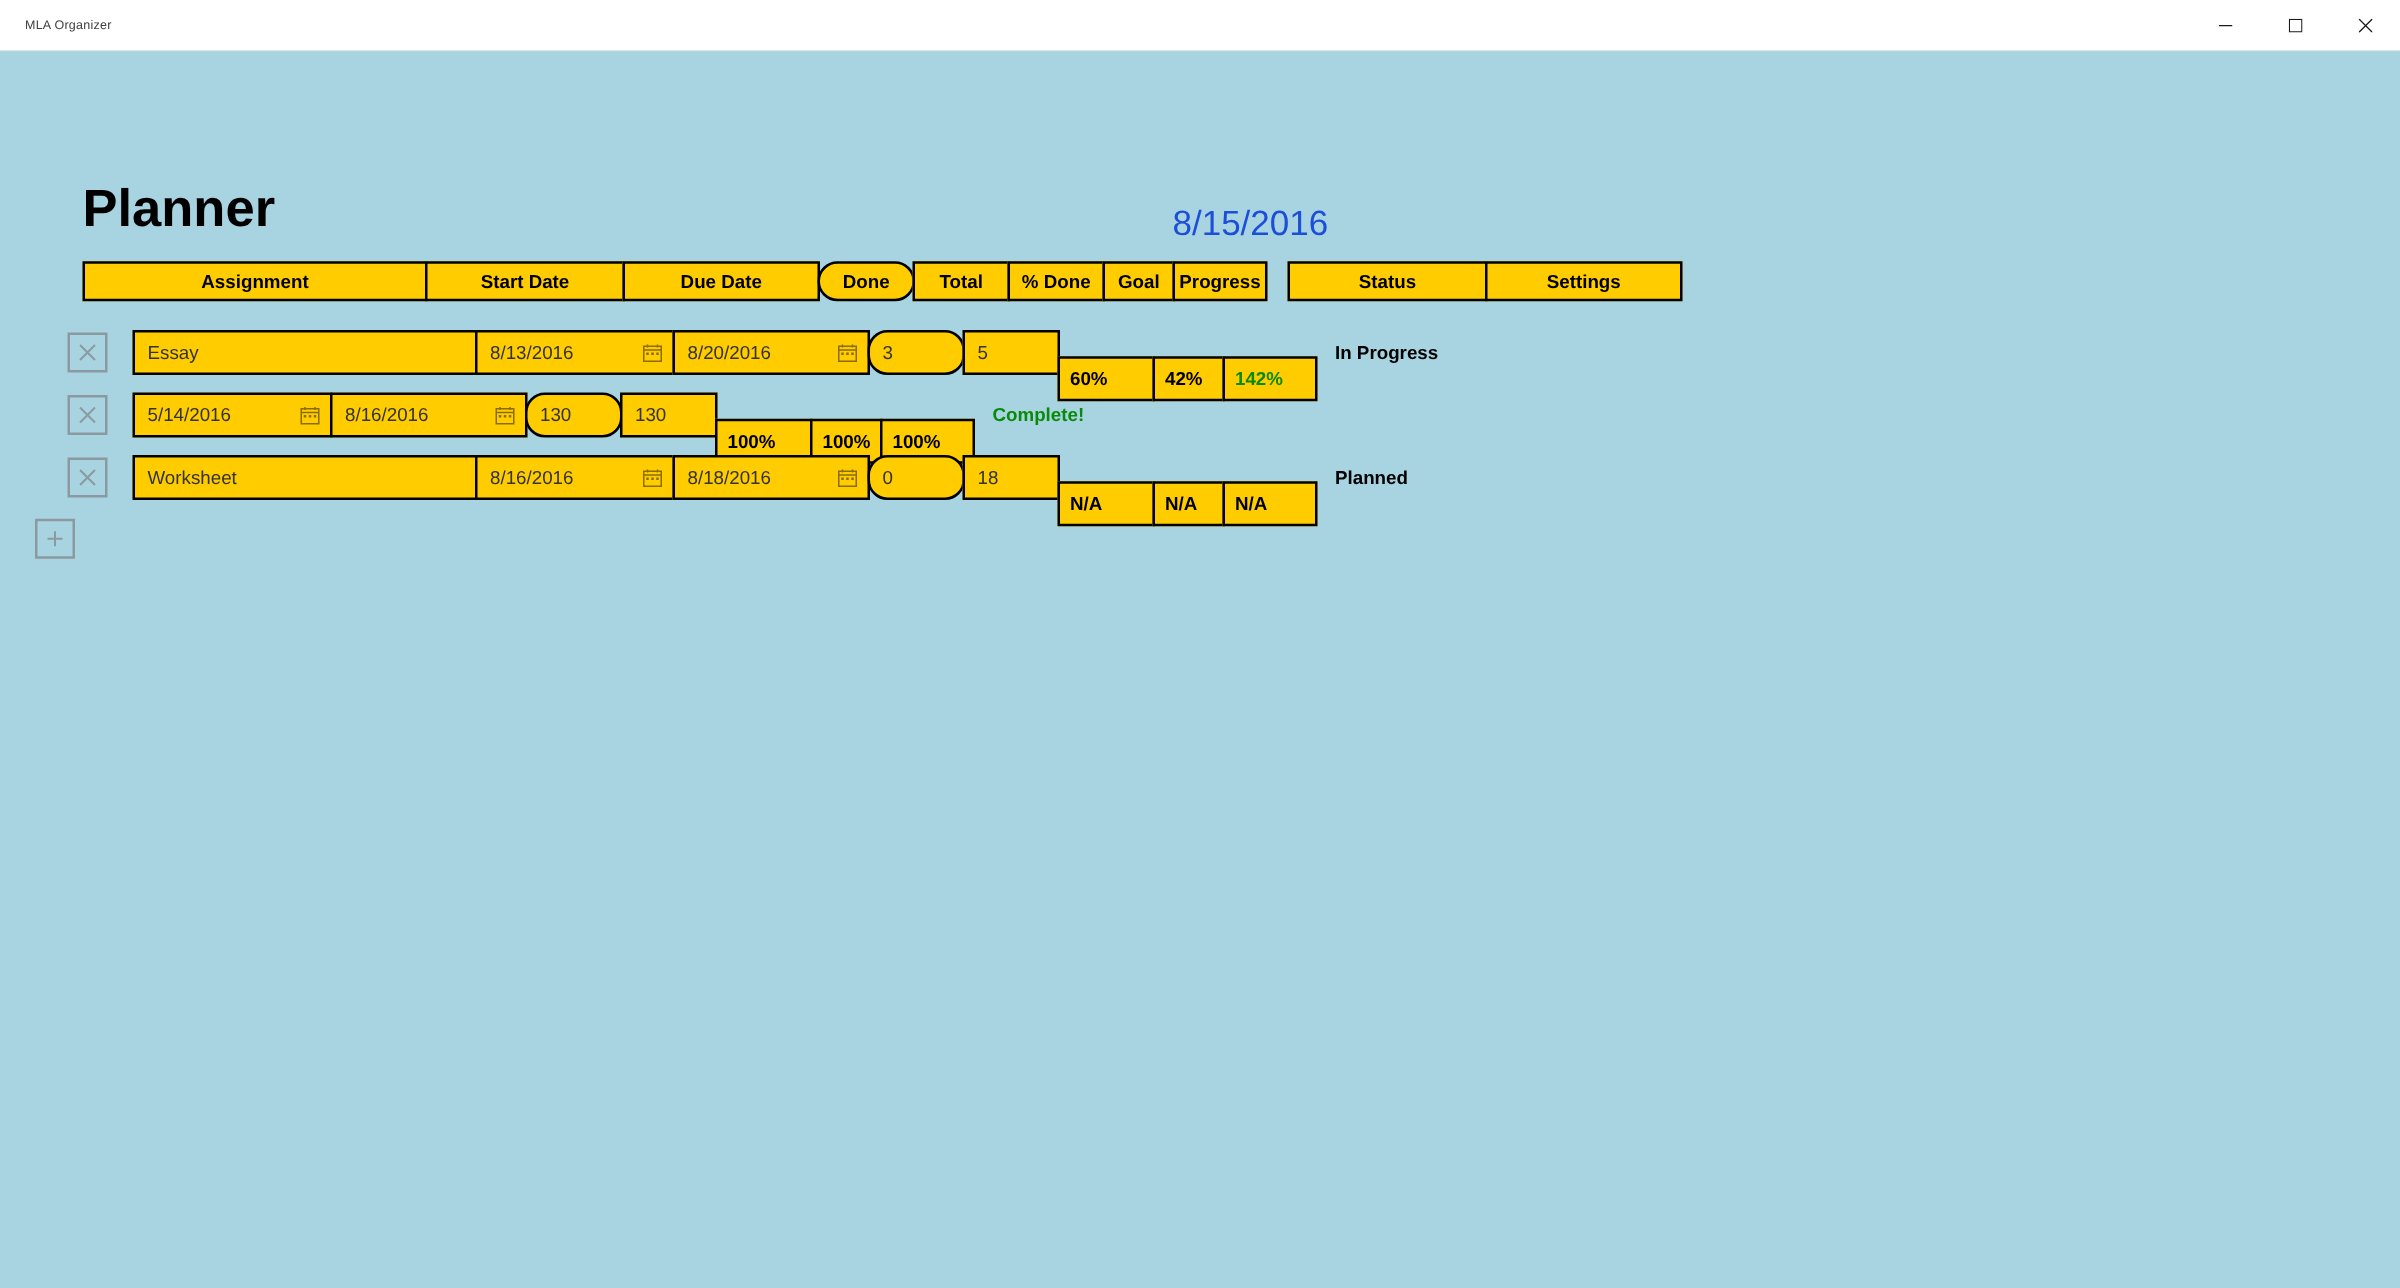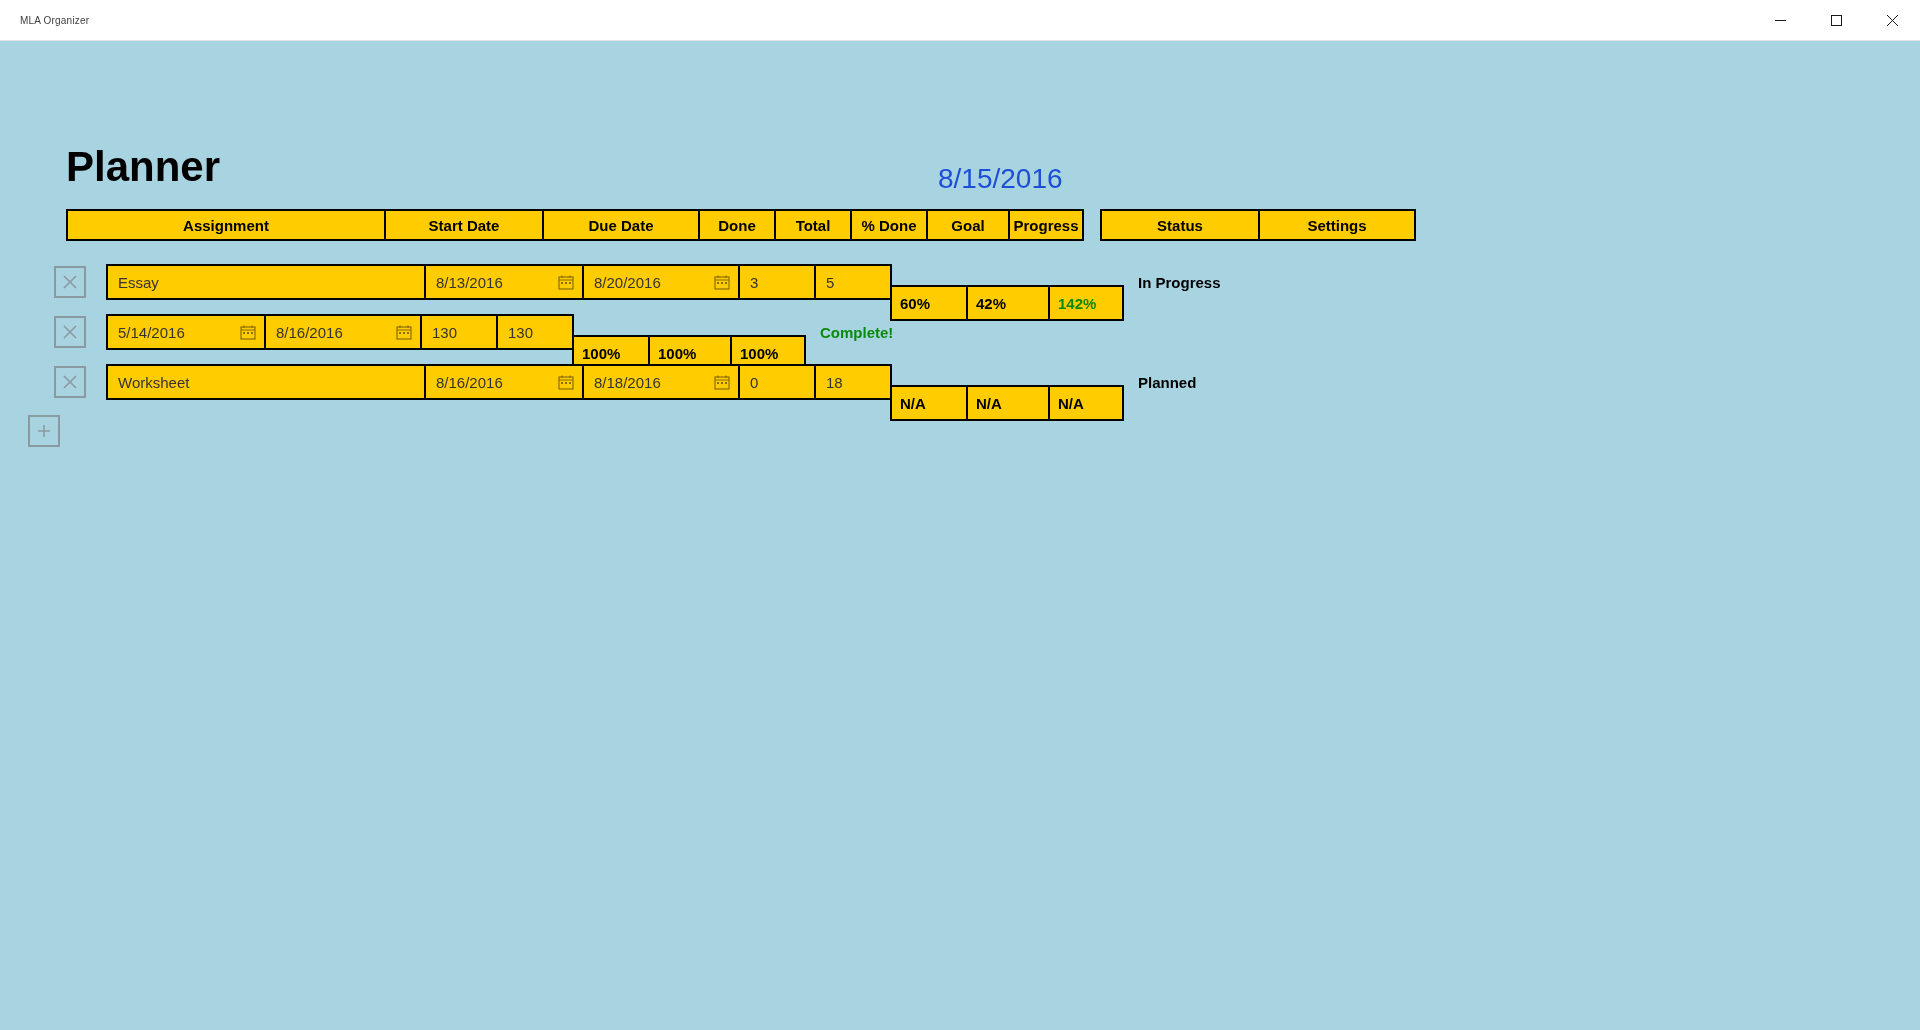--- a/index.html
+++ b/index.html
@@ -91,27 +91,27 @@
     color: #000;
     box-sizing: border-box;
   }
   .gap {
     width: 18px;
     background: transparent;
     border: none;
     margin-right: 0;
   }
 
-  .w-assignment { width: 320px; }
+  .w-assignment { width: 276px; }
   .w-start      { width: 160px; }
   .w-due        { width: 158px; }
-  .w-done       { width: 78px; }
+  .w-done       { width: 78px; border-radius: 16px; }
   .w-total      { width: 78px; }
   .w-pdone      { width: 78px; }
-  .w-goal       { width: 84px; }
+  .w-goal       { width: 58px; }
   .w-progress   { width: 76px; }
   .w-status     { width: 160px; }
   .w-settings   { width: 158px; }
 
   
   .rows {
     position: absolute;
     left: 14px;
     top: 216px;
   }

